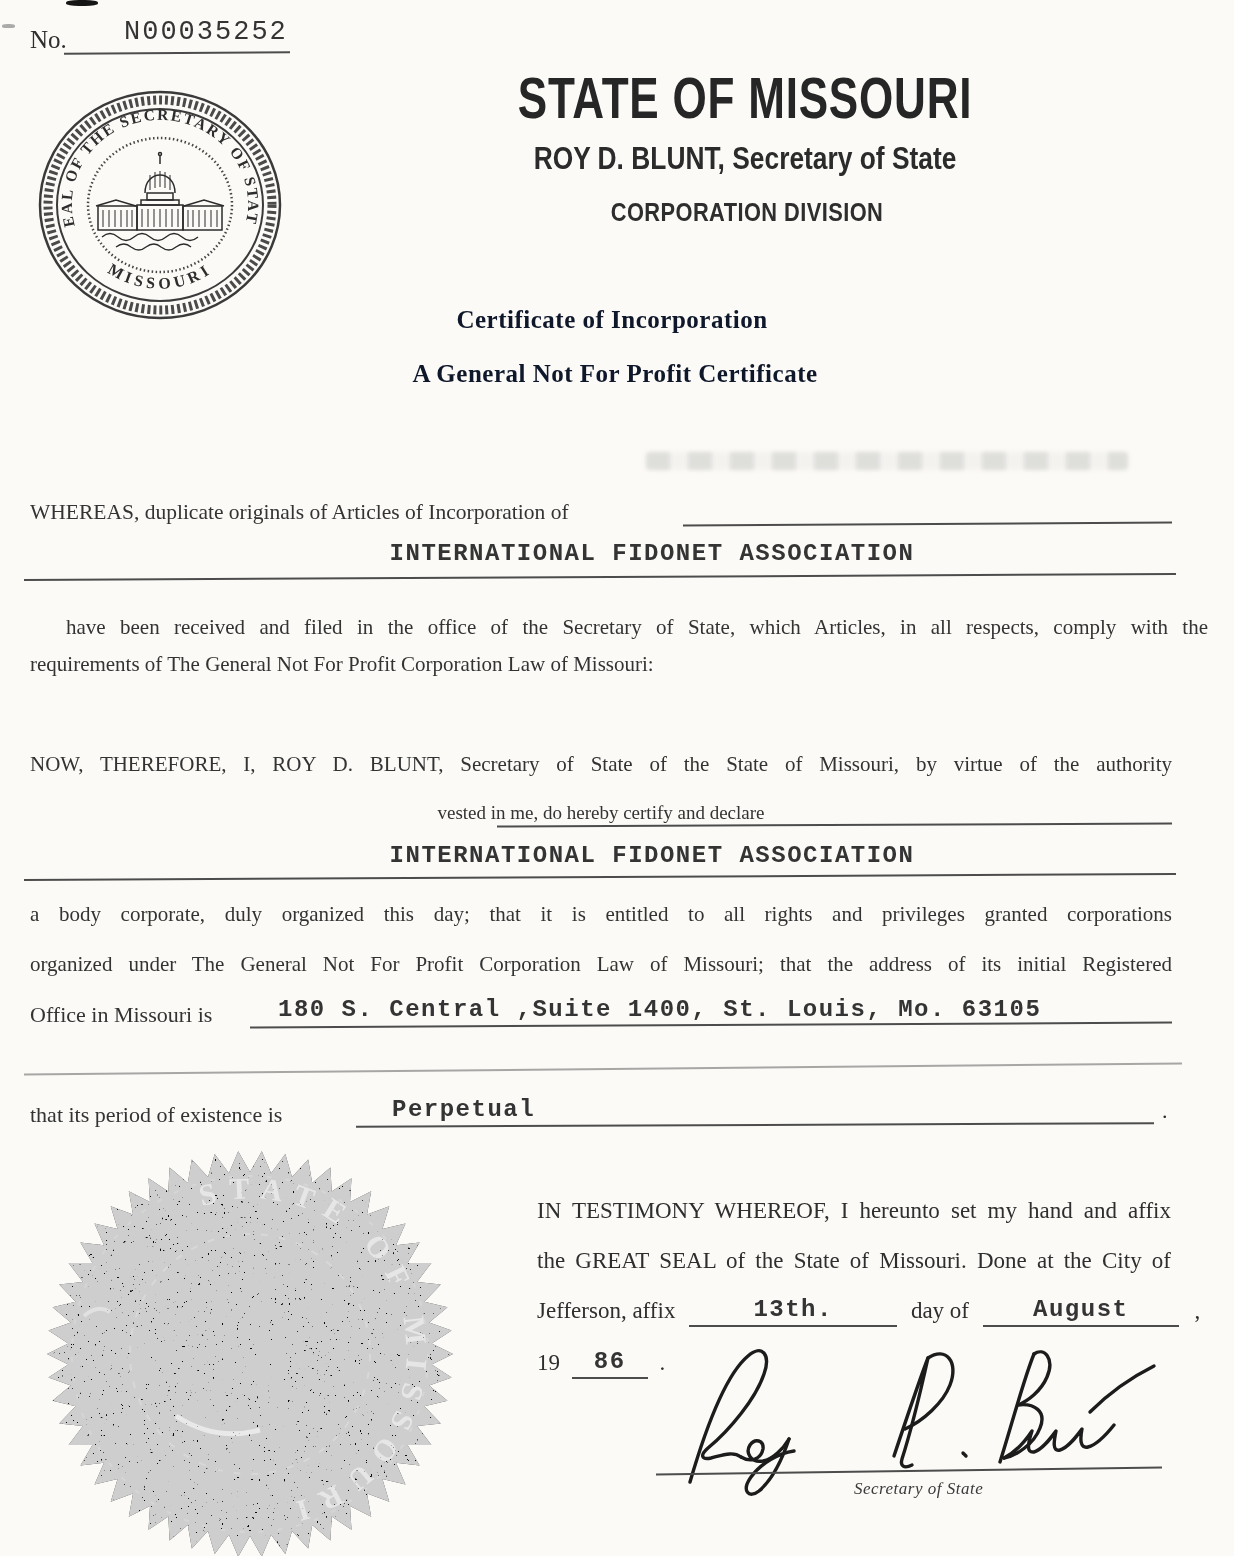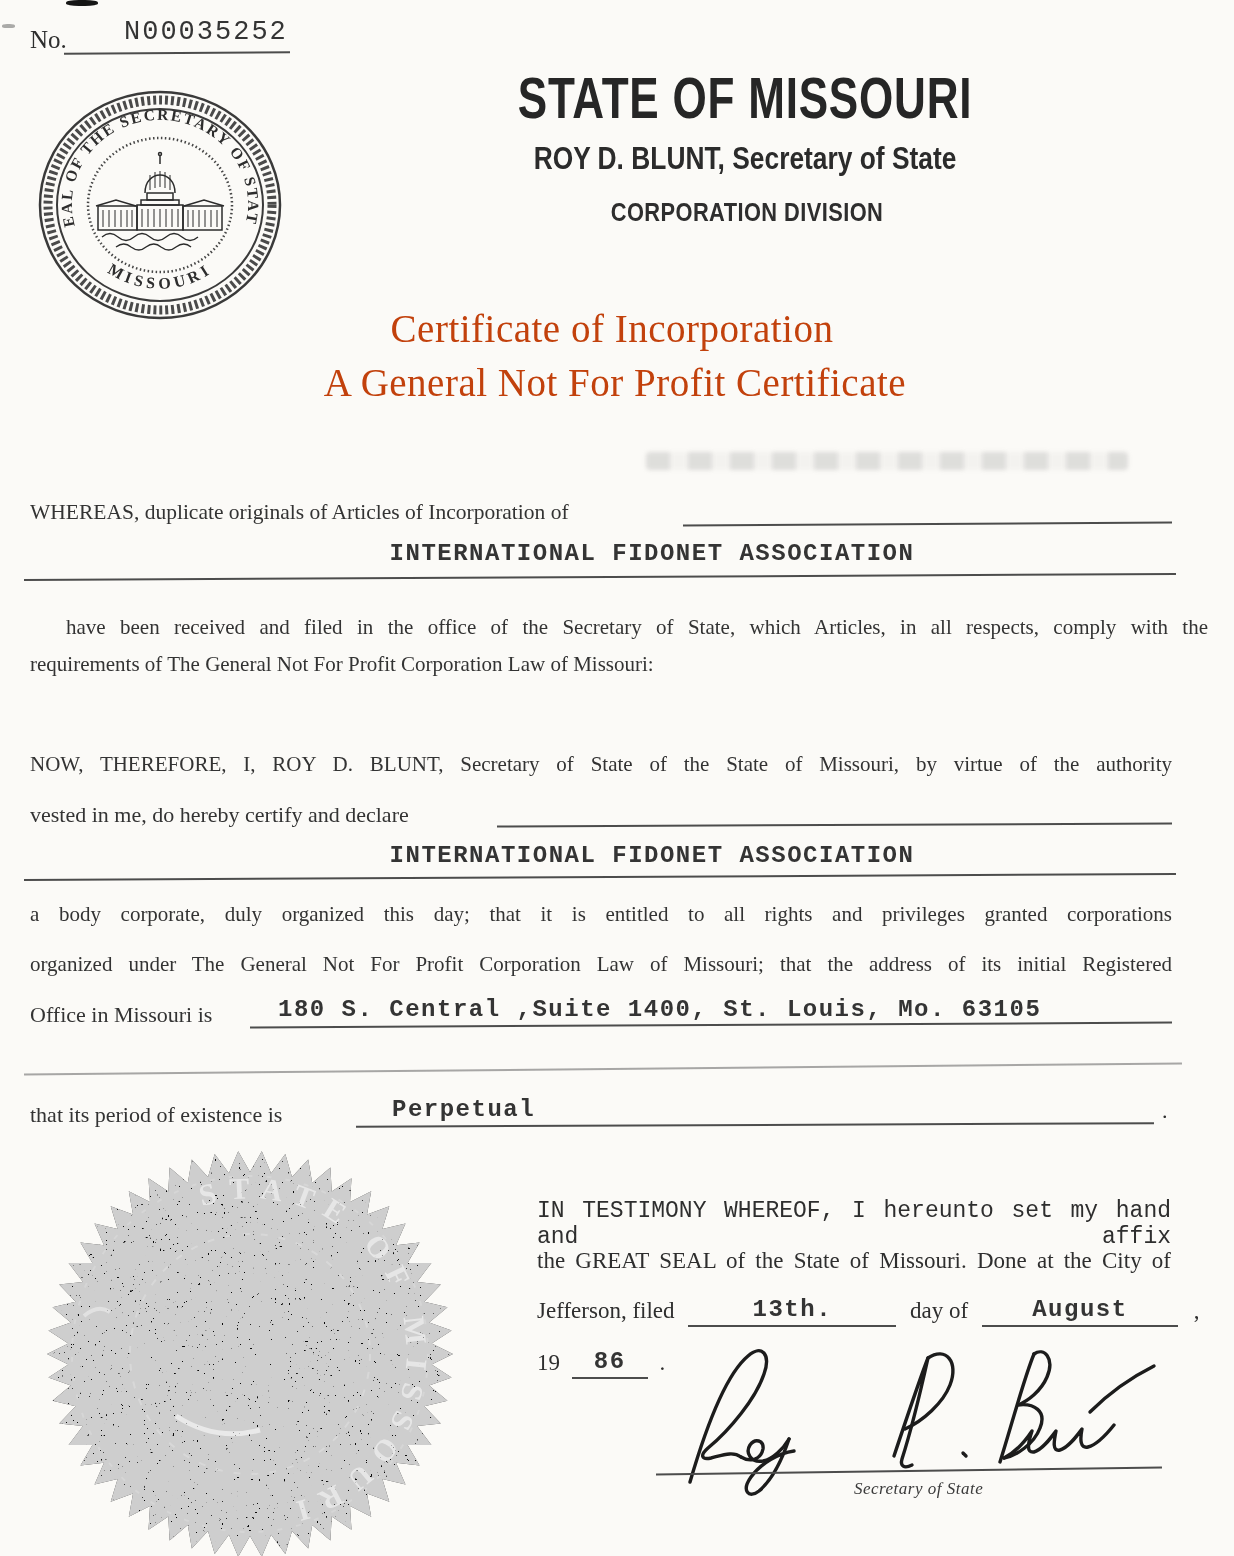--- a/index.html
+++ b/index.html
@@ -17,21 +17,21 @@
   .jline{text-align:justify;text-align-last:justify;white-space:nowrap0;}
   .body-line{left:30px;width:1142px;font-size:21px;color:#333;}
   .rule{position:absolute;background:#4c4c4c;height:2px;}
   .rule.light{background:#7a7a7a;height:2px;opacity:.65;}
   .h-state{top:64px;left:745px;font-size:58px;font-weight:700;letter-spacing:1px;color:#262626;
     transform:translateX(-50%) scaleX(.76);transform-origin:center top;white-space:nowrap;}
   .h-sec{top:141px;left:745px;font-size:31px;font-weight:600;color:#2b2b2b;
     transform:translateX(-50%) scaleX(.85);transform-origin:center top;white-space:nowrap;}
   .h-div{top:197px;left:747px;font-size:26px;font-weight:600;color:#2e2e2e;letter-spacing:.5px;
     transform:translateX(-50%) scaleX(.84);transform-origin:center top;white-space:nowrap;}
-  .title-line{font-size:39px;font-weight:400;color:#c2410c;letter-spacing:.5px;white-space:nowrap;}
+  .title-line{font-size:25px;font-weight:700;color:#0f172a;letter-spacing:.5px;white-space:nowrap;}
   .typed-name{font-size:24px;letter-spacing:1.5px;white-space:nowrap;font-weight:bold;}
   .testimony{left:537px;width:634px;font-size:23px;color:#2e2e2e;}
   .slot{display:inline-block;border-bottom:2px solid #4c4c4c;text-align:center;vertical-align:baseline;}
   .slot .mono{position:relative;top:-2px;}
   .ghost-band{left:646px;top:452px;width:482px;height:18px;border-radius:4px;filter:blur(2px);
     background:repeating-linear-gradient(90deg, rgba(110,110,110,.20) 0 24px, rgba(110,110,110,.05) 24px 42px);}
   .smudge{position:absolute;background:#151515;border-radius:40%;}
   .sig-title{font-size:17px;font-style:italic;color:#3a3a3a;letter-spacing:.5px;}
   svg text{font-family:"Liberation Serif", serif;}
 </style>
@@ -90,21 +90,21 @@
 <div class="abs ghost-band"></div>
 
 <div class="abs body-line" style="top:500px;font-size:21.5px;">WHEREAS, duplicate originals of Articles of Incorporation of</div>
 <div class="rule" style="left:683px;top:523px;width:489px;transform:rotate(-.35deg);"></div>
 <div class="abs mono typed-name centered" style="left:652px;top:540px;">INTERNATIONAL FIDONET ASSOCIATION</div>
 <div class="rule" style="left:24px;top:576px;width:1152px;transform:rotate(-.3deg);"></div>
 <div class="abs body-line jline" style="top:615px;margin-left:36px;">have been received and filed in the office of the Secretary of State, which Articles, in all respects, comply with the</div>
 <div class="abs body-line" style="top:652px;">requirements of The General Not For Profit Corporation Law of Missouri:</div>
 
 <div class="abs body-line jline" style="top:752px;">NOW, THEREFORE, I, ROY D. BLUNT, Secretary of State of the State of Missouri, by virtue of the authority</div>
-<div class="abs body-line" style="top:802px;font-size:22px;">vested in me, do hereby certify and declare</div>
+<div class="abs body-line" style="top:802px;font-size:19px;text-align:center;">vested in me, do hereby certify and declare</div>
 <div class="rule" style="left:497px;top:824px;width:675px;transform:rotate(-.25deg);"></div>
 <div class="abs mono typed-name centered" style="left:652px;top:842px;">INTERNATIONAL FIDONET ASSOCIATION</div>
 <div class="rule" style="left:24px;top:876px;width:1152px;transform:rotate(-.3deg);"></div>
 <div class="abs body-line jline" style="top:902px;">a body corporate, duly organized this day; that it is entitled to all rights and privileges granted corporations</div>
 <div class="abs body-line jline" style="top:952px;">organized under The General Not For Profit Corporation Law of Missouri; that the address of its initial Registered</div>
 <div class="abs body-line" style="top:1002px;font-size:22px;">Office in Missouri is</div>
 <div class="abs mono typed-name" style="left:278px;top:996px;">180 S. Central ,Suite 1400, St. Louis, Mo. 63105</div>
 <div class="rule" style="left:250px;top:1024px;width:922px;transform:rotate(-.3deg);"></div>
 
 <div class="rule light" style="left:24px;top:1068px;width:1158px;transform:rotate(-.55deg);"></div>
@@ -128,24 +128,24 @@
   <use href="#burstShape" filter="url(#speckle)" fill="#0a0a0a" opacity=".8"></use>
   <circle cx="224" cy="206" r="120" fill="none" stroke="#ffffff" stroke-width="2" opacity=".22" stroke-dasharray="7 11"></circle>
   <circle cx="224" cy="206" r="178" fill="none" stroke="#ffffff" stroke-width="2" opacity=".16" stroke-dasharray="5 14"></circle>
   <path d="M 150 268 q 40 26 84 14" fill="none" stroke="#ffffff" stroke-width="5" opacity=".55"></path>
   <path d="M 58 168 q 14 -12 26 -4" fill="none" stroke="#ffffff" stroke-width="4" opacity=".4"></path>
   <text font-size="30" font-weight="bold" fill="#ffffff" opacity=".5" letter-spacing="12">
     <textPath href="#arcGhost" startOffset="50%" text-anchor="middle">STATE OF MISSOURI</textPath>
   </text>
 </svg>
 
-<div class="abs testimony jline" style="top:1198px;font-family:Liberation Mono, monospace;">IN TESTIMONY WHEREOF, I hereunto set my hand and affix</div>
+<div class="abs testimony jline" style="top:1198px;">IN TESTIMONY WHEREOF, I hereunto set my hand and affix</div>
 <div class="abs testimony jline" style="top:1248px;">the GREAT SEAL of the State of Missouri. Done at the City of</div>
 <div class="abs testimony" style="top:1298px;white-space:nowrap;">
-  <span>Jefferson, filed</span>
+  <span>Jefferson, affix</span>
   <span class="slot" style="width:208px;margin:0 8px;text-align:center;"><span class="mono typed-name">13th.</span></span>
   <span>day of</span>
   <span class="slot" style="width:196px;margin:0 10px 0 8px;"><span class="mono typed-name">August</span></span>
   <span>,</span>
 </div>
 <div class="abs testimony" style="top:1350px;white-space:nowrap;">
   <span>19</span>
   <span class="slot" style="width:76px;margin:0 6px;"><span class="mono typed-name">86</span></span>
   <span>.</span>
 </div>

